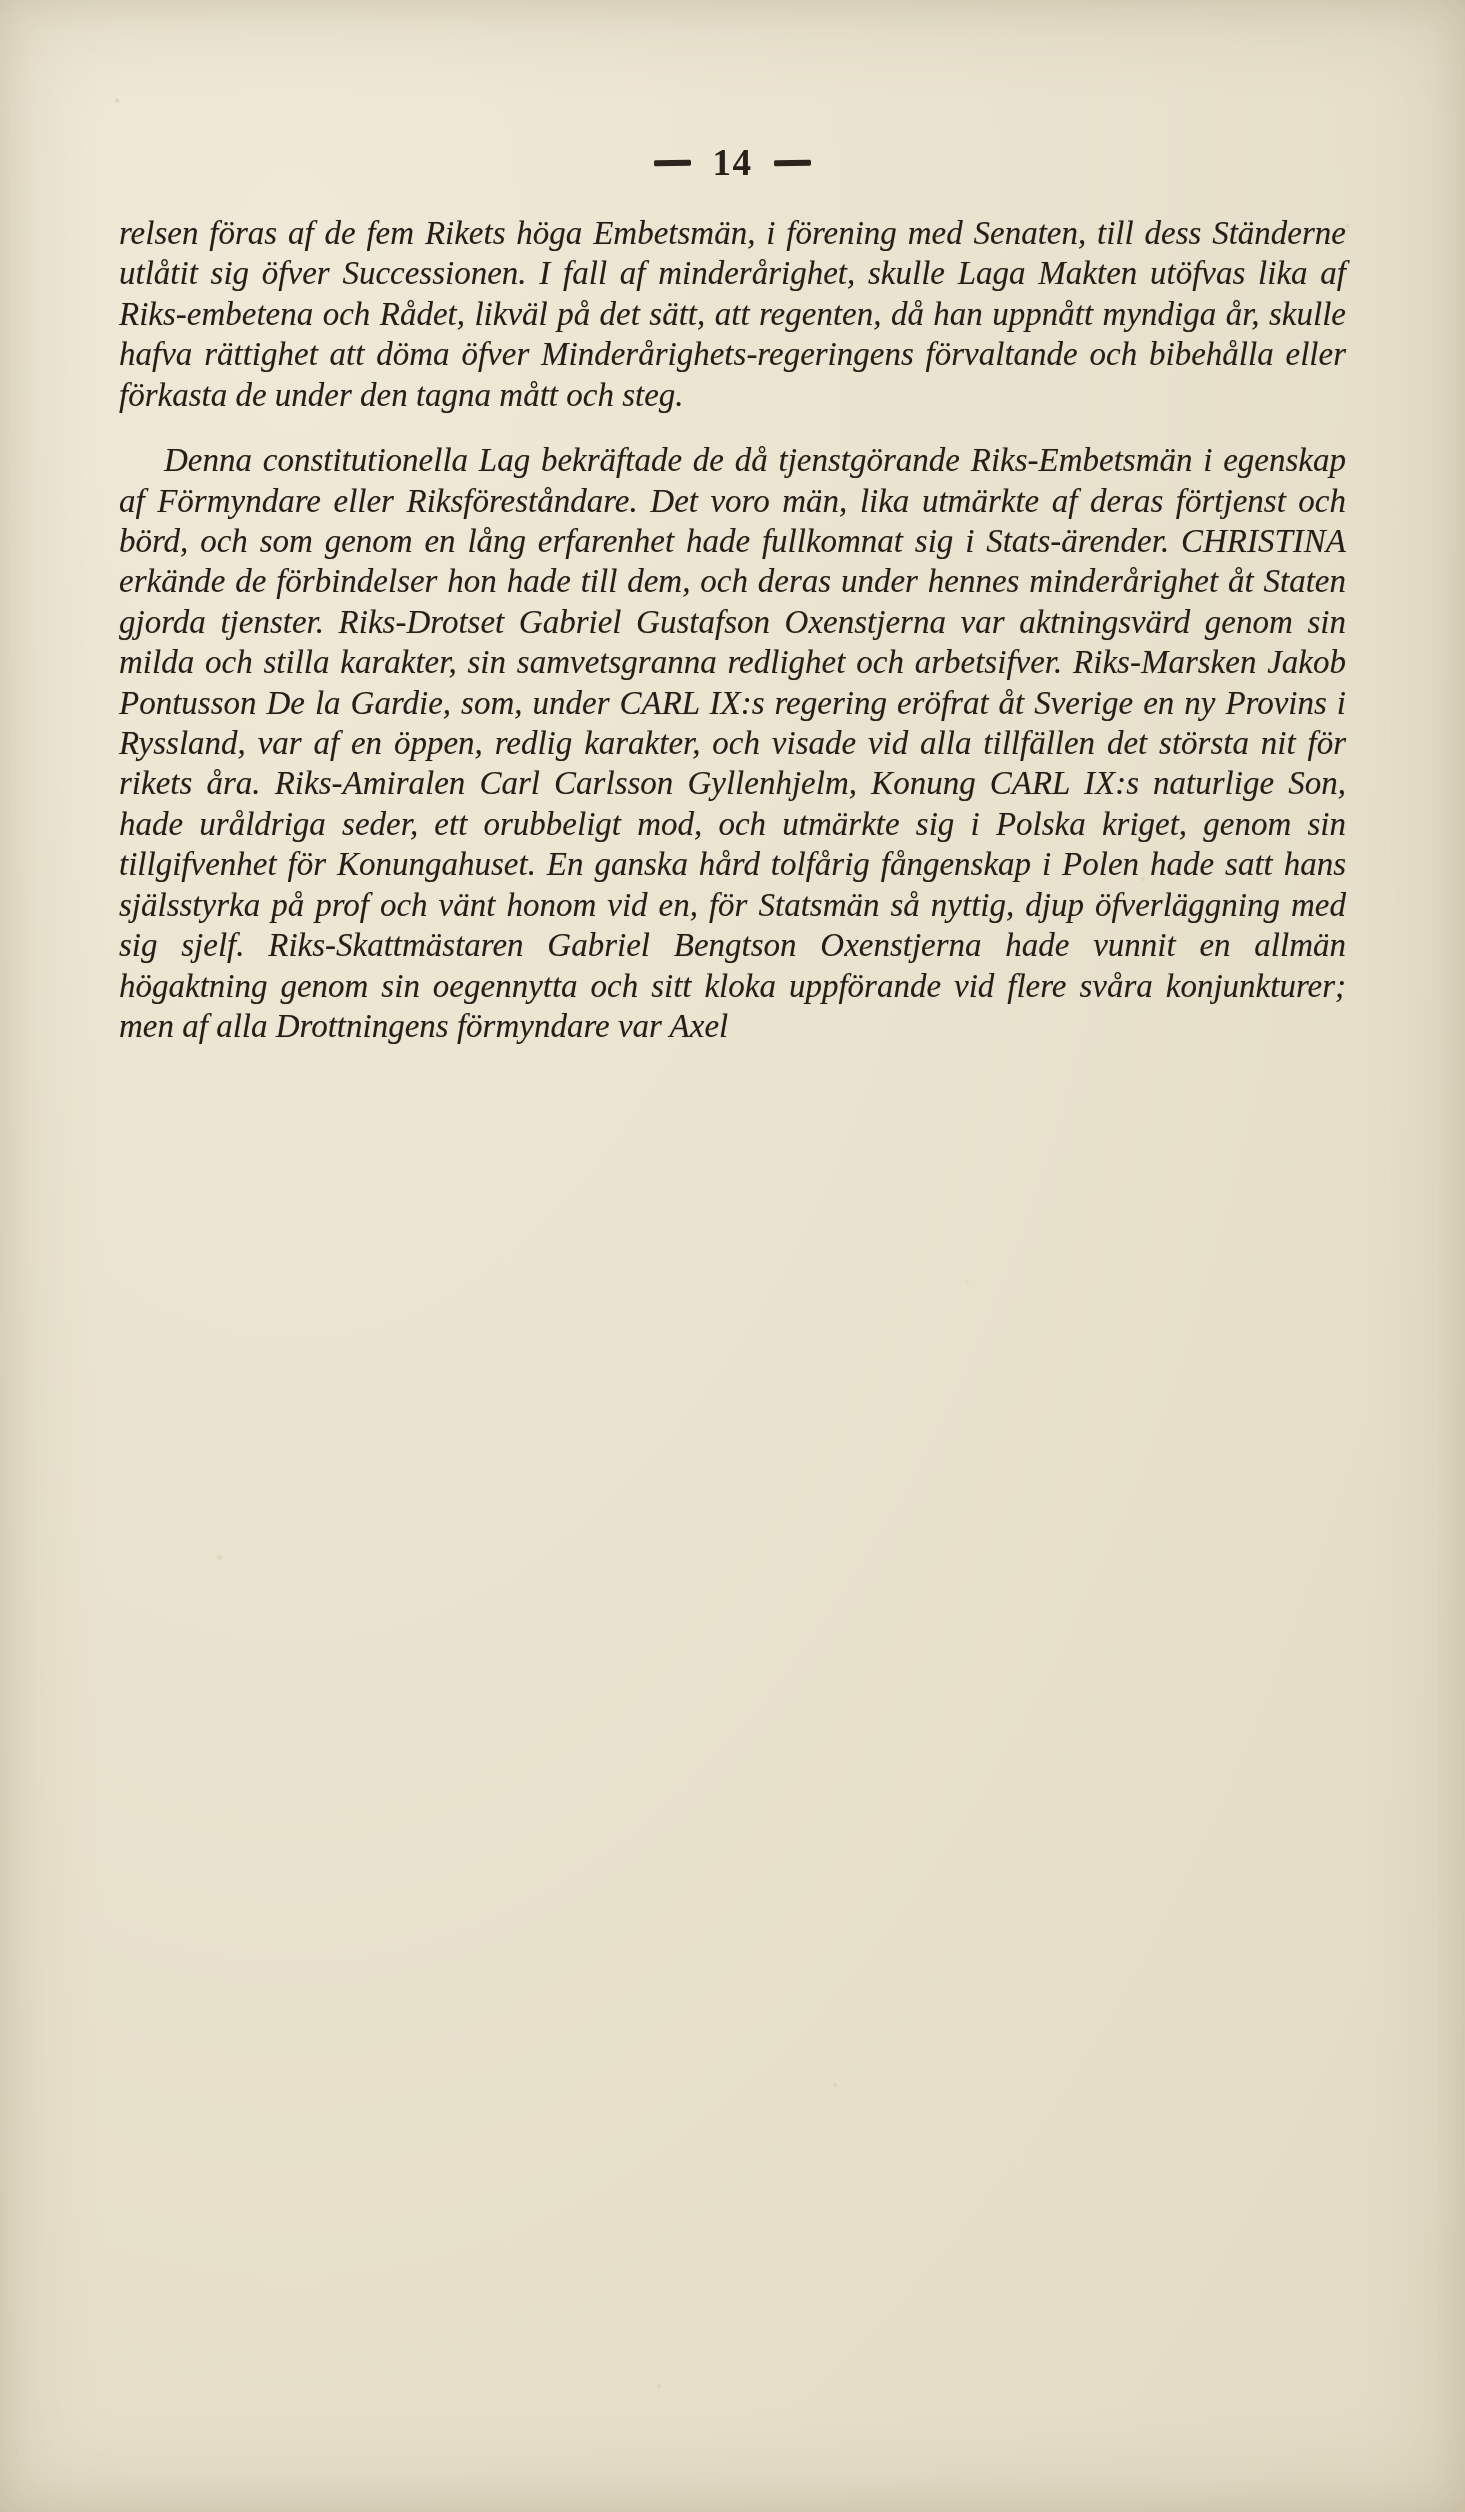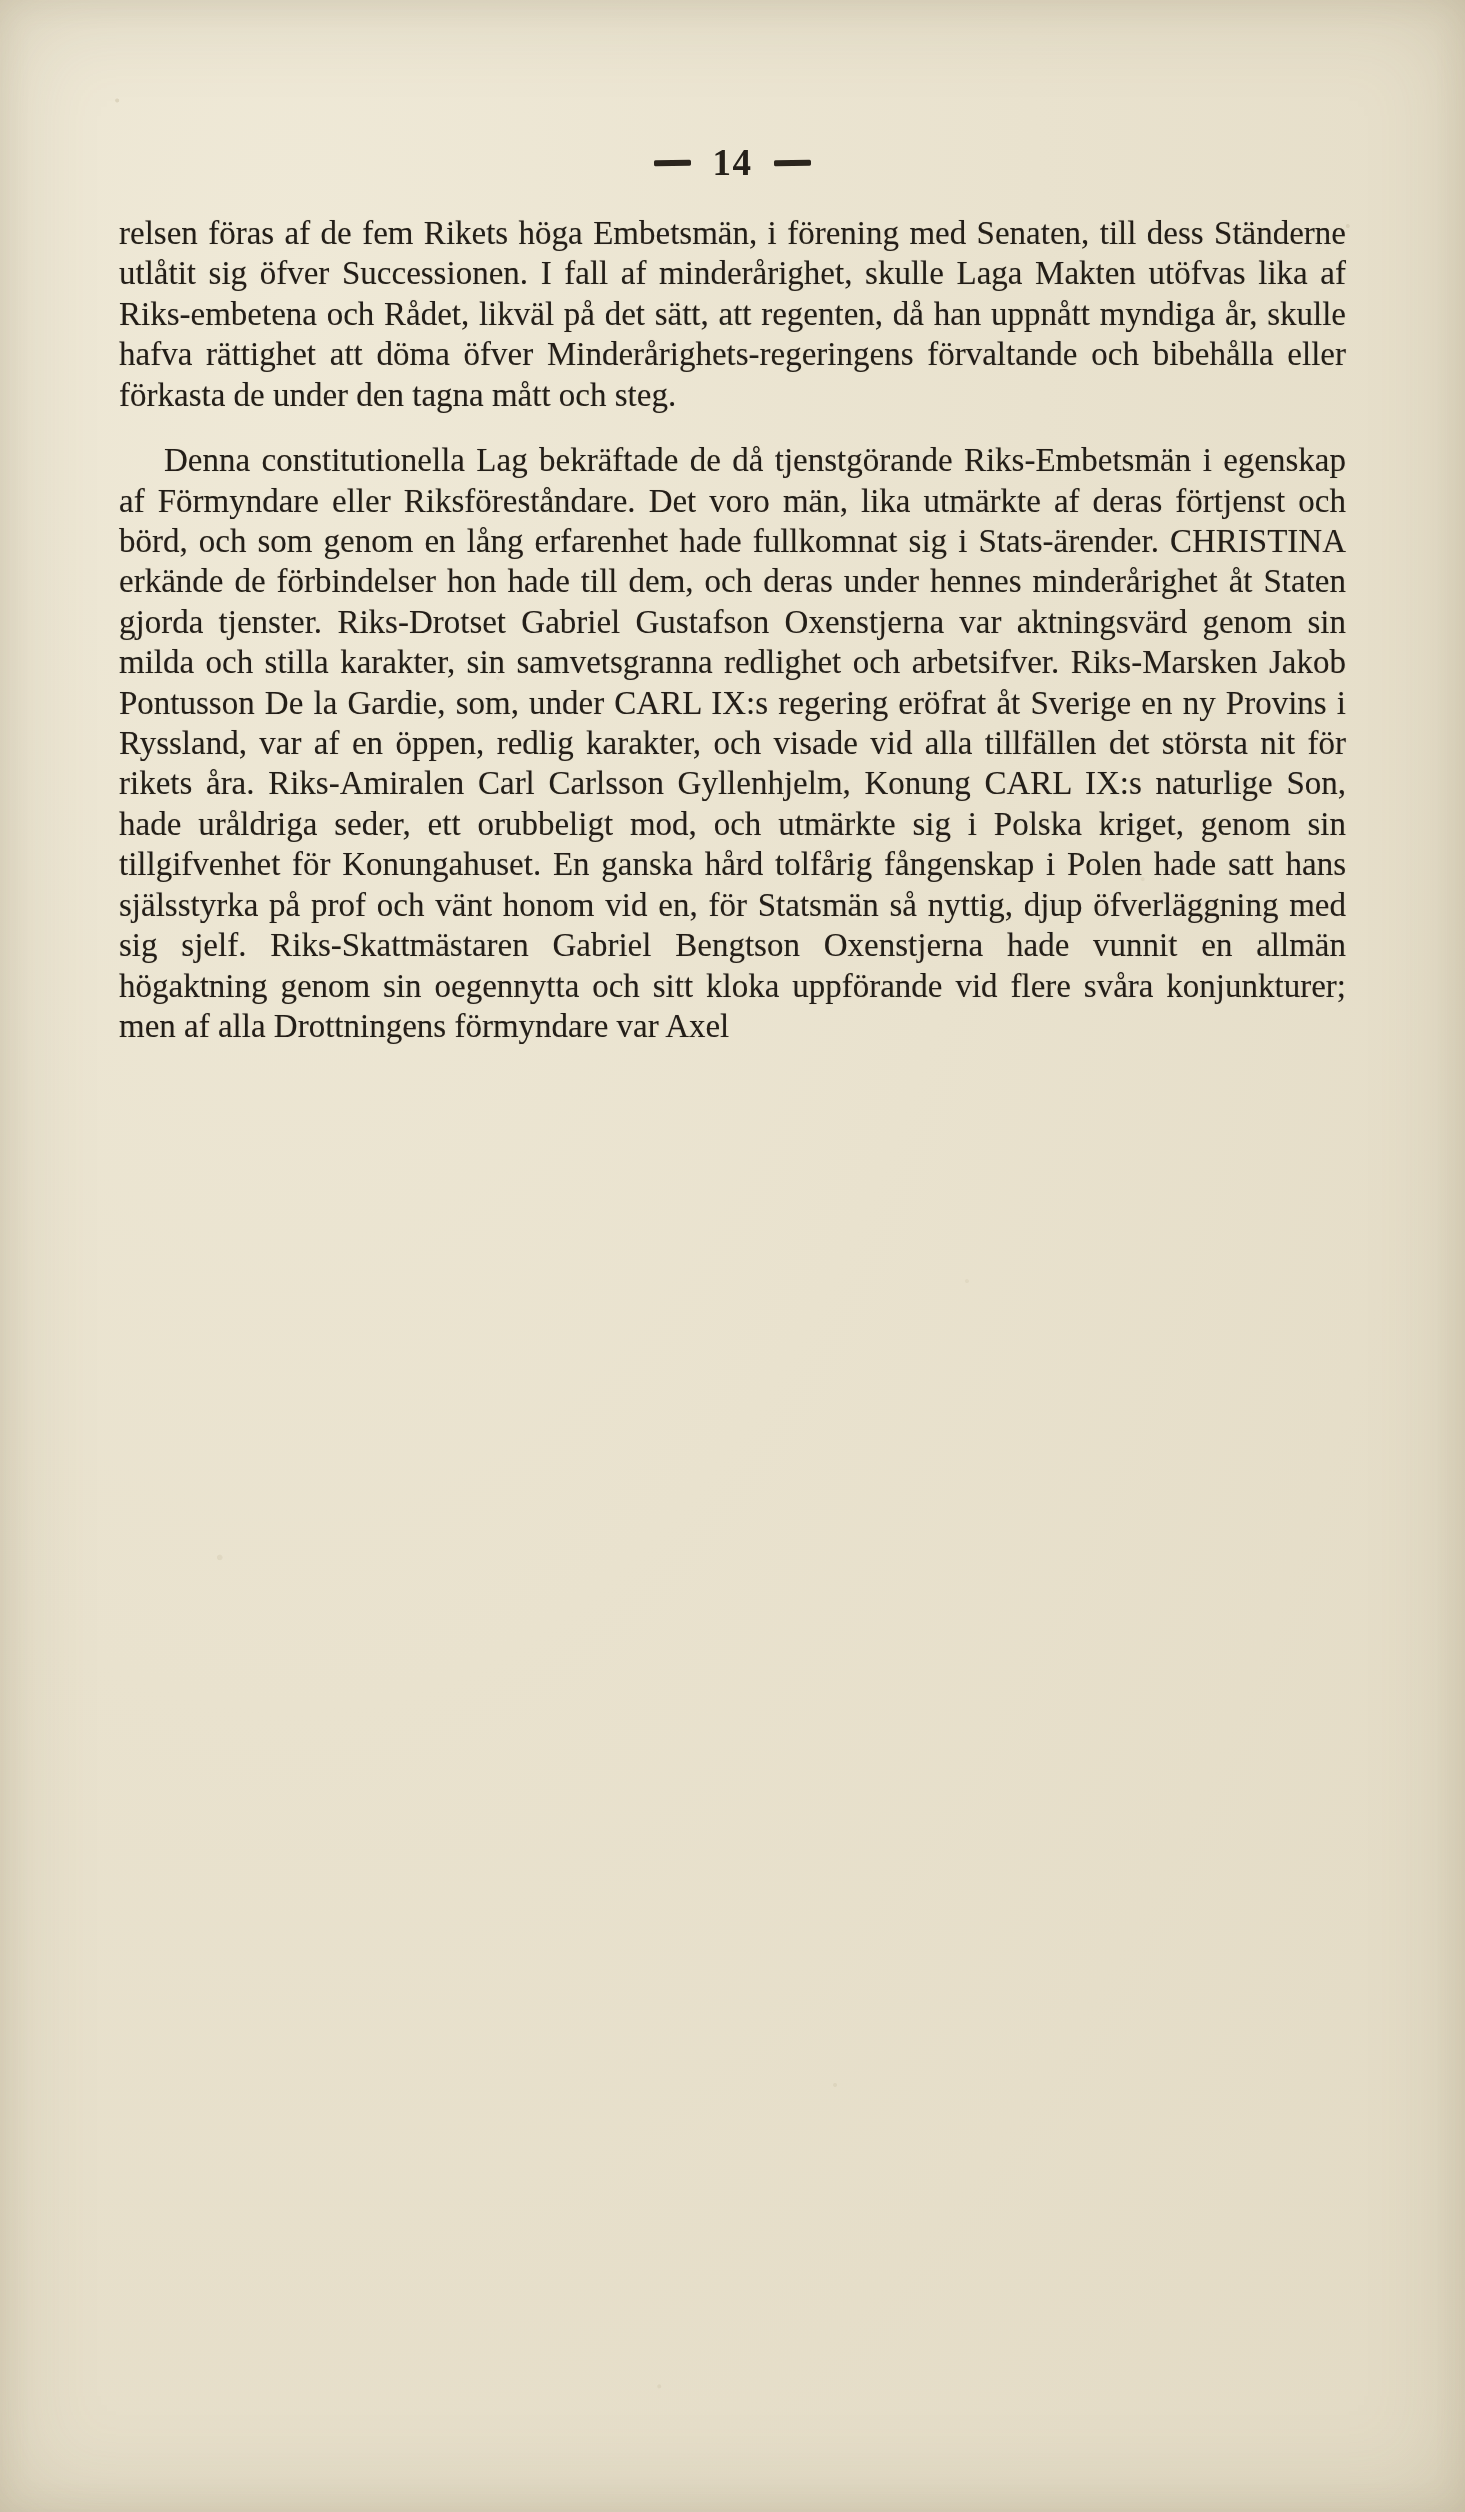--- a/index.html
+++ b/index.html
@@ -78,20 +78,21 @@
     margin-top: 29px;
     color: #231e18;
     font-size: 33px;
     line-height: 1.225;
     text-align: justify;
     text-justify: inter-word;
   }
   .para {
     margin: 0;
     text-indent: 0;
+    font-style: italic;
   }
   .para + .para {
     margin-top: 25px;
     text-indent: 45px;
   }
   
   .body-text {
     text-shadow: 0 0 0.8px rgba(60,50,35,0.35);
   }
 </style>

